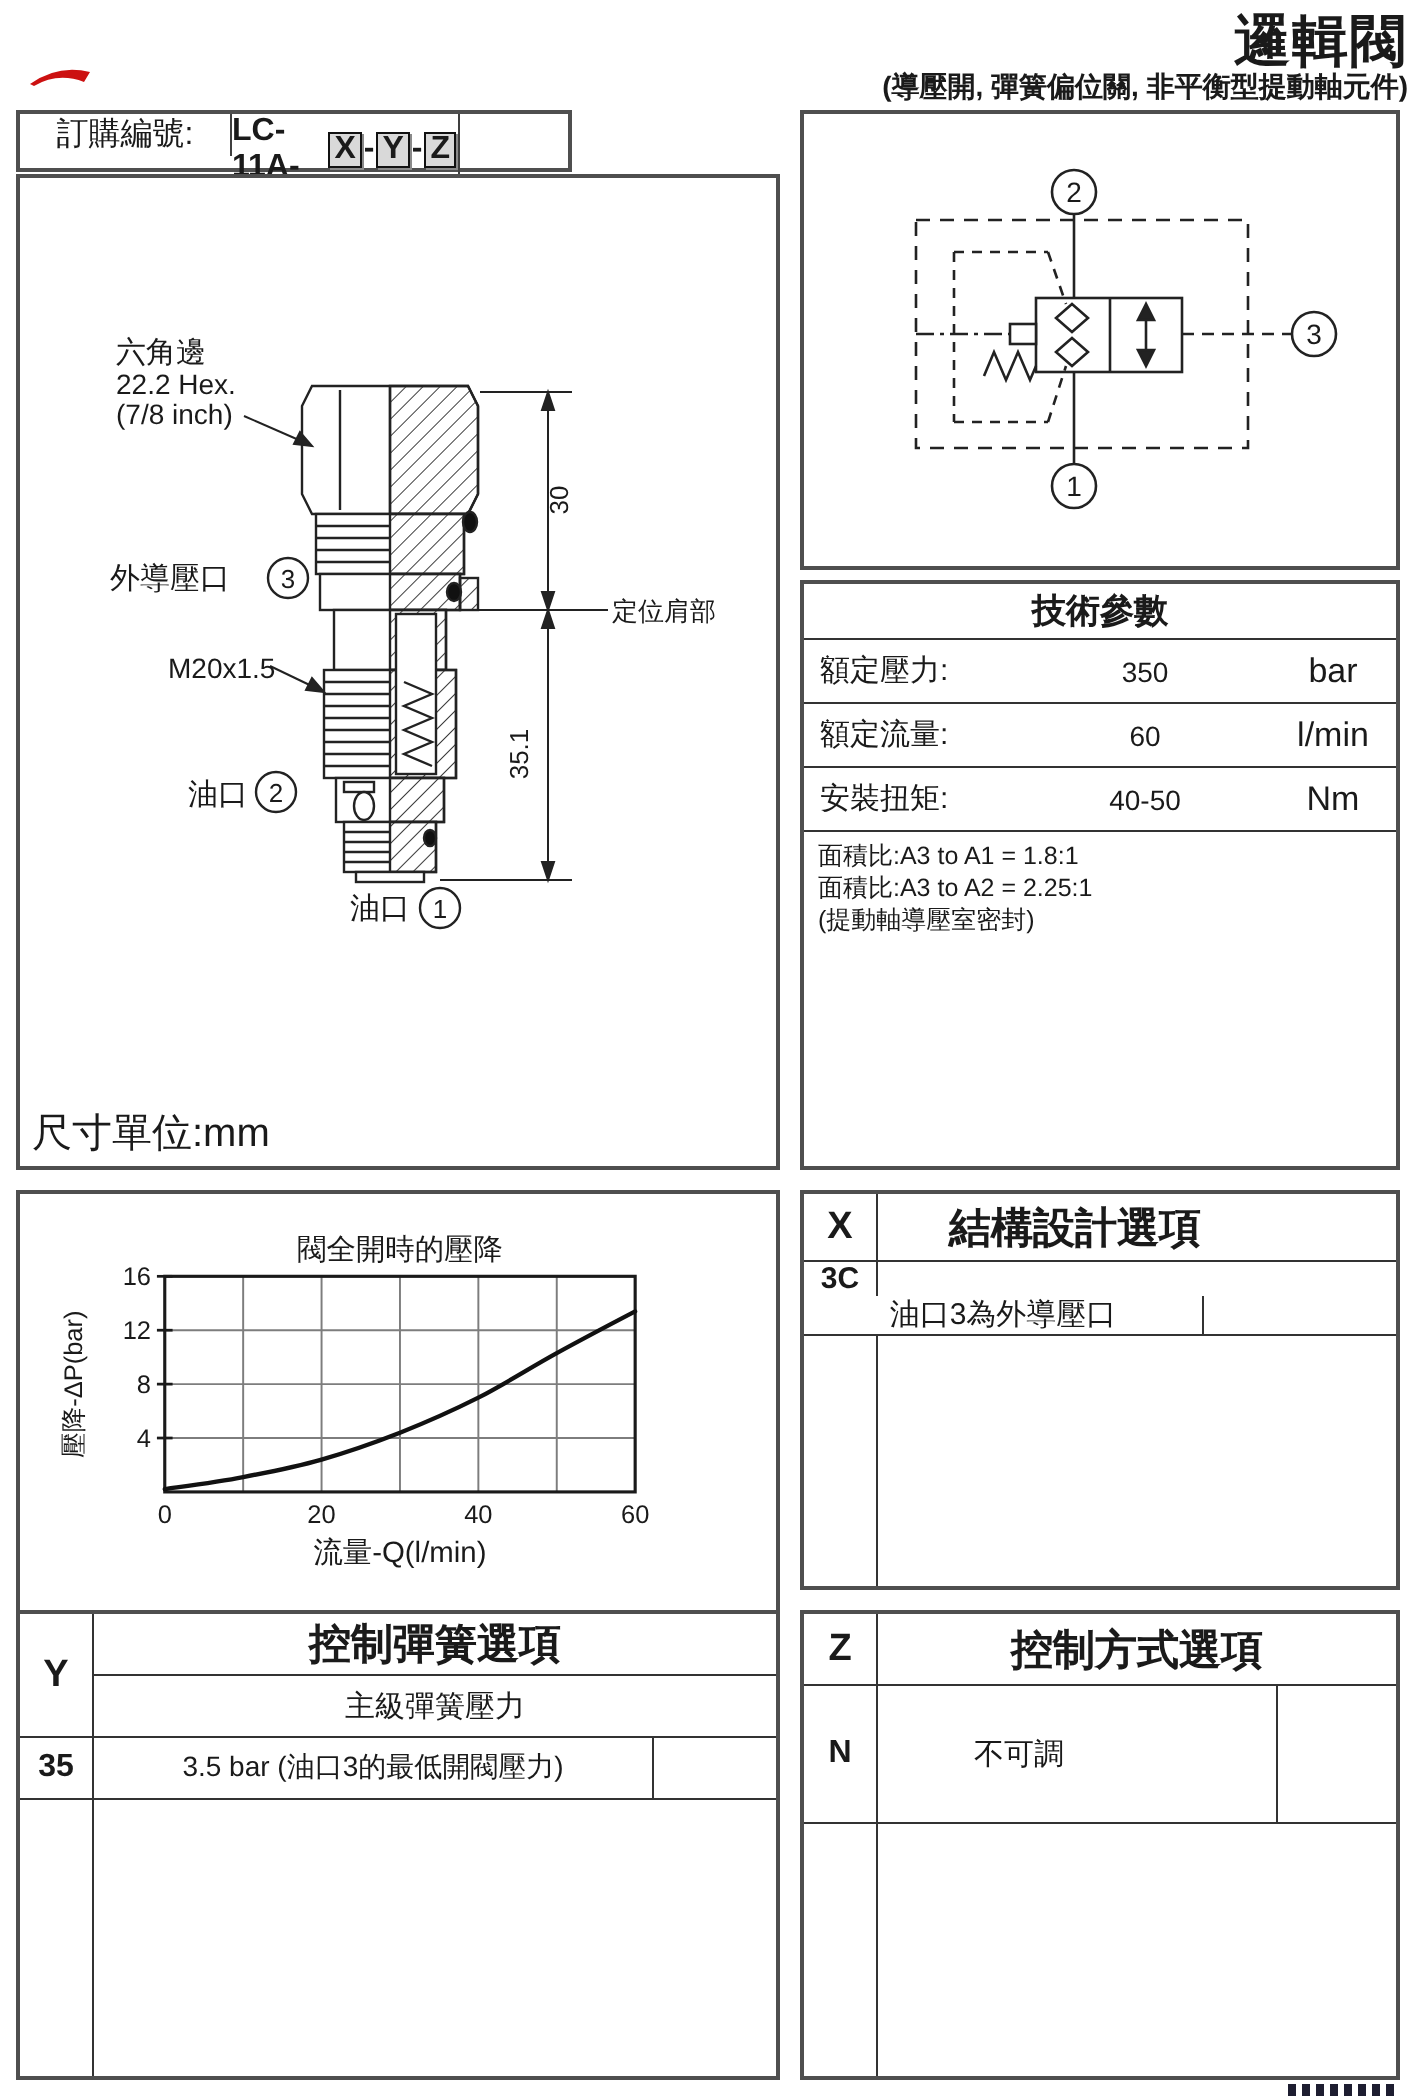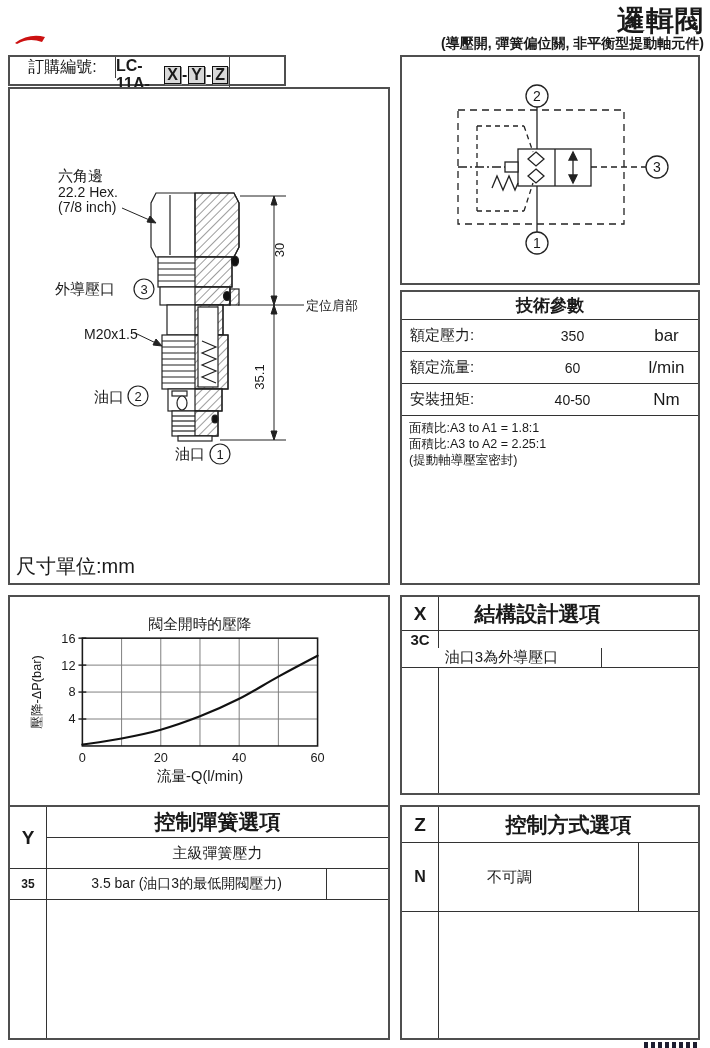--- a/index.html
+++ b/index.html
@@ -272,21 +272,21 @@
 
 <div class="panel" id="y-panel">
   <div class="opt-header" style="height:61px;">
     <div class="opt-codecell" style="font-size:19px;">Y</div>
     <div style="flex:1;display:flex;flex-direction:column;">
       <div class="opt-title" style="height:35px;border-bottom:1.5px solid #333;">控制彈簧選項</div>
       <div class="opt-title" style="font-weight:400;font-size:15px;flex:1;">主級彈簧壓力</div>
     </div>
   </div>
   <div class="opt-row" style="height:30px;">
-    <div class="opt-codecell" style="font-size:12px;">35</div>
+    <div class="opt-codecell" style="font-size:16px;">35</div>
     <div class="opt-desc" style="width:280px;font-size:14px;">3.5 bar (油口3的最低開閥壓力)</div>
     <div class="opt-rest"></div>
   </div>
   <div class="opt-body">
       <div class="col"></div>
     </div>
 </div>
 
 <div class="panel" id="z-panel">
   <div class="opt-header" style="height:35px;">

